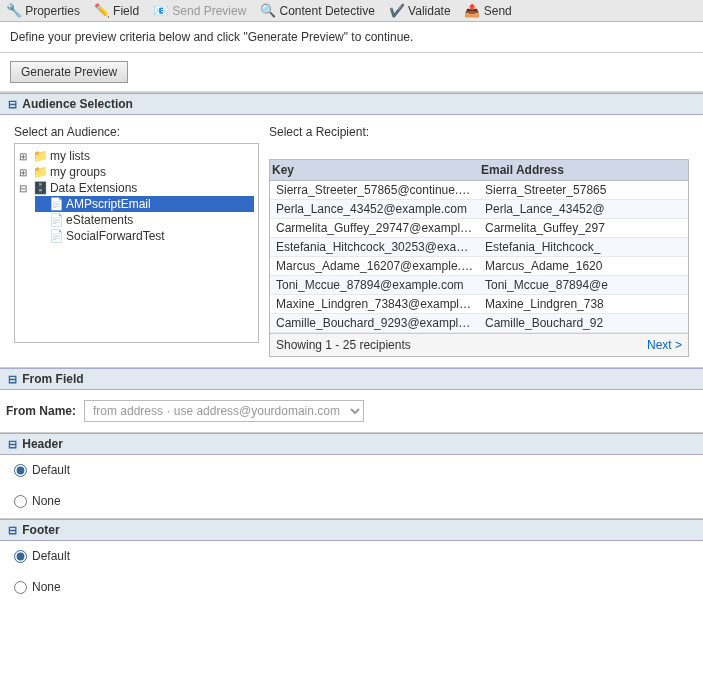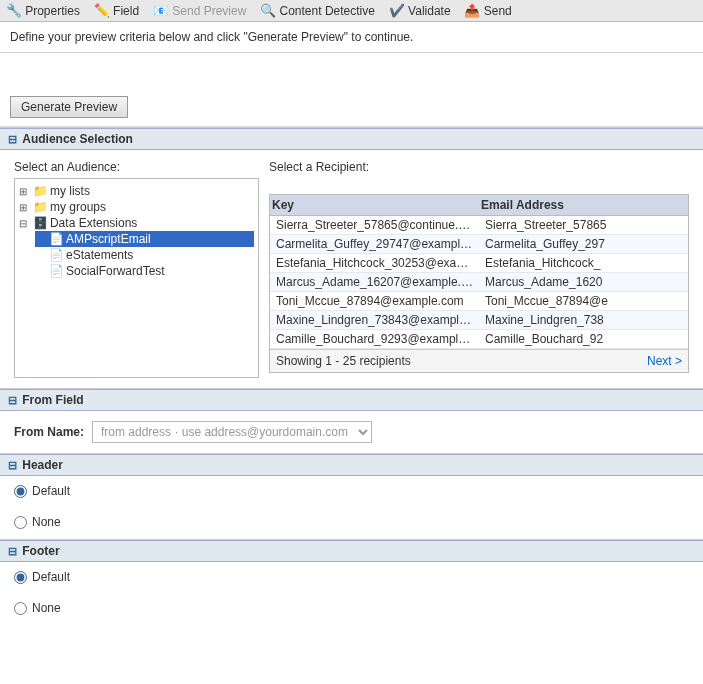--- a/index.html
+++ b/index.html
@@ -39,21 +39,20 @@
       padding: 8px 10px;
       border-bottom: 1px solid #ddd;
     }
     .btn-generate {
       padding: 3px 10px;
       font-size: 12px;
       border: 1px solid #999;
       background: linear-gradient(to bottom, #f5f5f5, #ddd);
       cursor: pointer;
       color: #333;
-      margin-top: 35px;
     }
 
     
     .section-header {
       background: #e0e8f0;
       border-top: 1px solid #aac;
       border-bottom: 1px solid #aac;
       padding: 3px 8px;
       font-weight: bold;
       font-size: 12px;
@@ -150,21 +149,21 @@
     .table-scroll-area {
       overflow: hidden;
       max-height: 185px;
     }
 
     
     .from-field-row {
       display: flex;
       align-items: center;
       gap: 8px;
-      padding: 10px 14px;
+      padding: 10px 6px;
     }
     .from-label { font-size: 12px; font-weight: bold; }
     .from-select {
       font-size: 12px;
       border: 1px solid #bbb;
       background: #fff;
       padding: 2px 4px;
       width: 280px;
       color: #999;
     }
@@ -298,20 +297,24 @@
                 <th class="col-key">Key</th>
                 <th class="col-email">Email Address</th>
               </tr>
             </thead>
             <tbody id="recipient-tbody">
             <tr>
                   <td style="max-width: 190px; overflow: hidden; text-overflow: ellipsis; white-space: nowrap;">Sierra_Streeter_57865@continue.com</td>
                   <td style="max-width: 160px; overflow: hidden; text-overflow: ellipsis; white-space: nowrap;">Sierra_Streeter_57865</td>
                 </tr>
                 <tr>
+                  <td style="max-width: 190px; overflow: hidden; text-overflow: ellipsis; white-space: nowrap;">Perla_Lance_43452@example.com</td>
+                  <td style="max-width: 160px; overflow: hidden; text-overflow: ellipsis; white-space: nowrap;">Perla_Lance_43452@</td>
+                </tr>
+                <tr>
                   <td style="max-width: 190px; overflow: hidden; text-overflow: ellipsis; white-space: nowrap;">Carmelita_Guffey_29747@example.com</td>
                   <td style="max-width: 160px; overflow: hidden; text-overflow: ellipsis; white-space: nowrap;">Carmelita_Guffey_297</td>
                 </tr>
                 <tr>
                   <td style="max-width: 190px; overflow: hidden; text-overflow: ellipsis; white-space: nowrap;">Estefania_Hitchcock_30253@example.com</td>
                   <td style="max-width: 160px; overflow: hidden; text-overflow: ellipsis; white-space: nowrap;">Estefania_Hitchcock_</td>
                 </tr>
                 <tr>
                   <td style="max-width: 190px; overflow: hidden; text-overflow: ellipsis; white-space: nowrap;">Marcus_Adame_16207@example.com</td>
                   <td style="max-width: 160px; overflow: hidden; text-overflow: ellipsis; white-space: nowrap;">Marcus_Adame_1620</td>

